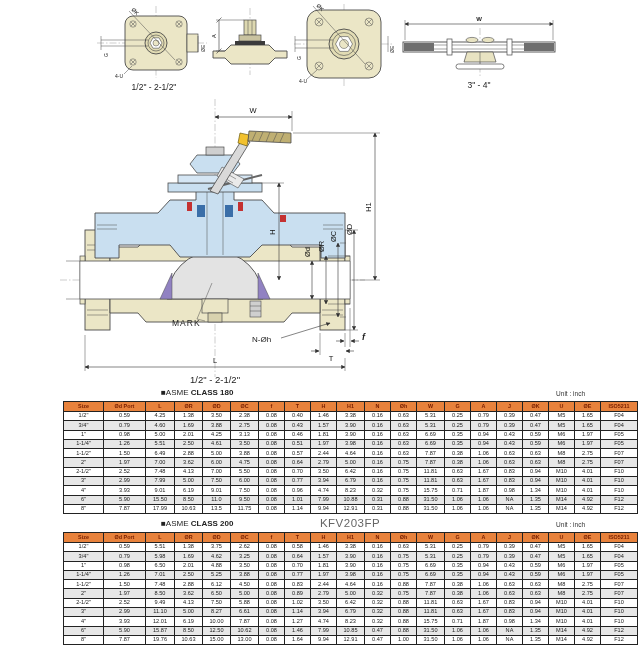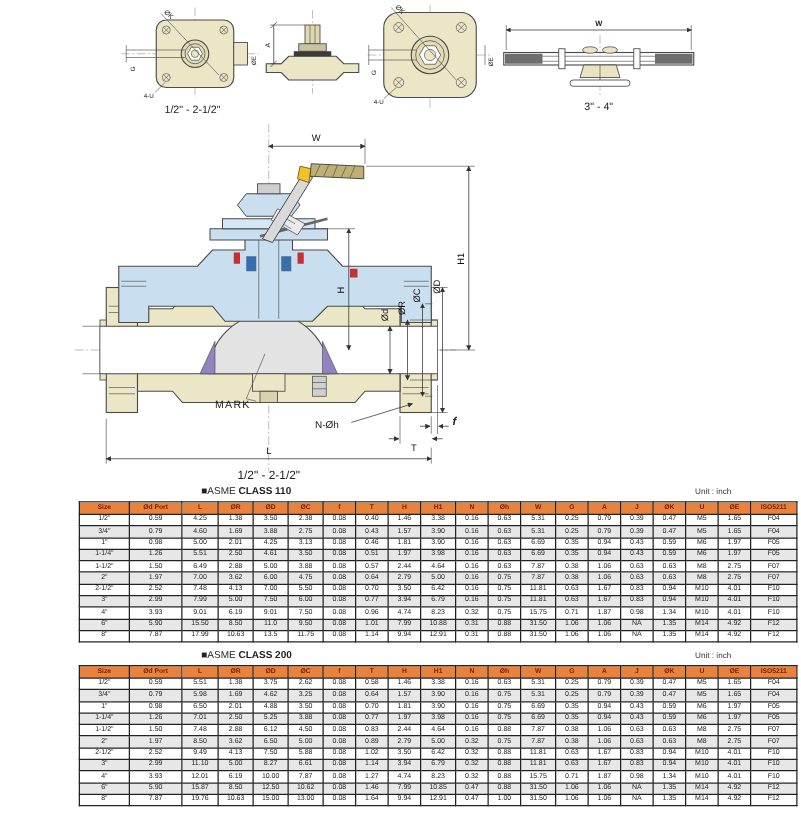--- a/index.html
+++ b/index.html
@@ -324,21 +324,21 @@
     <text x="252" y="247" font-size="8">N-Øh</text>
     <line class="dim" x1="281" y1="243" x2="330" y2="228" marker-end="url(#ar)"></line>
 
     <text x="215" y="288" text-anchor="middle" font-size="9.5">1/2" - 2-1/2"</text>
   </g>
 </svg>
 </div>
 
 <div class="tbl-block" style="top:386px;">
   <div class="tbl-title">
-    <span class="t-left"><span>■ASME</span> <b>CLASS 110</b></span>
+    <span class="t-left"><span>■ASME</span> <b>CLASS 180</b></span>
     <span class="t-unit">Unit : inch</span>
   </div>
   <table>
       <colgroup>
         <col style="width: 40px;">
         <col style="width: 42px;">
         <col style="width: 29px;">
         <col style="width: 28px;">
         <col style="width: 28px;">
         <col style="width: 28px;">
@@ -624,20 +624,21 @@
           <td>4.92</td>
           <td>F12</td>
         </tr>
       </tbody>
     </table>
 </div>
 
 <div class="tbl-block" style="top:517px;">
   <div class="tbl-title">
     <span class="t-left"><span>■ASME</span> <b>CLASS 200</b></span>
+    <span class="t-model">KFV203FP</span>
     <span class="t-unit">Unit : inch</span>
   </div>
   <table>
       <colgroup>
         <col style="width: 40px;">
         <col style="width: 42px;">
         <col style="width: 29px;">
         <col style="width: 28px;">
         <col style="width: 28px;">
         <col style="width: 28px;">

